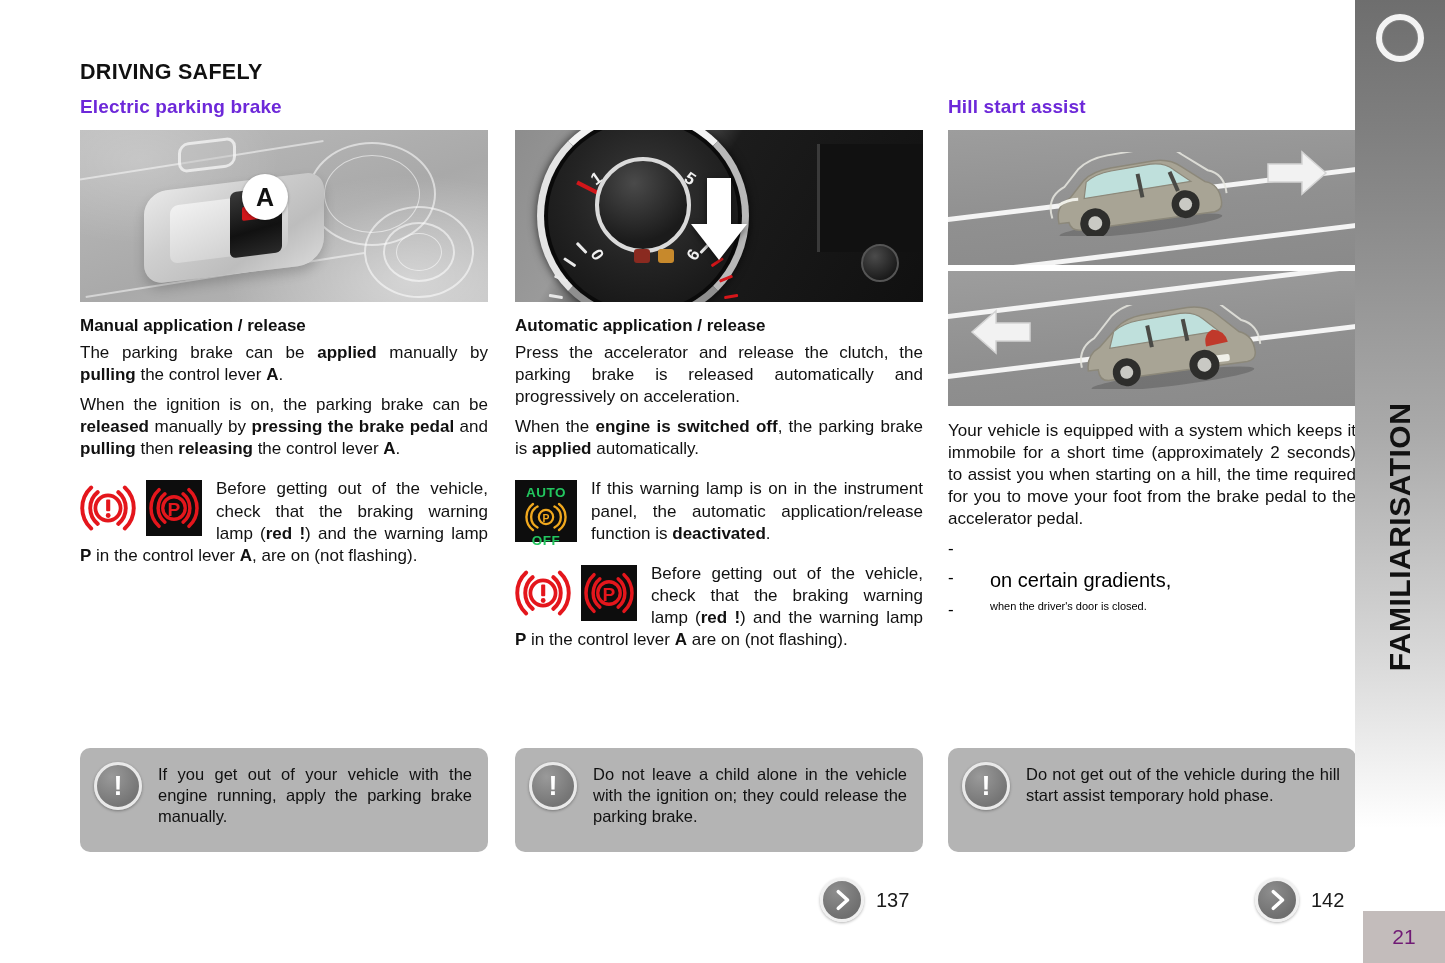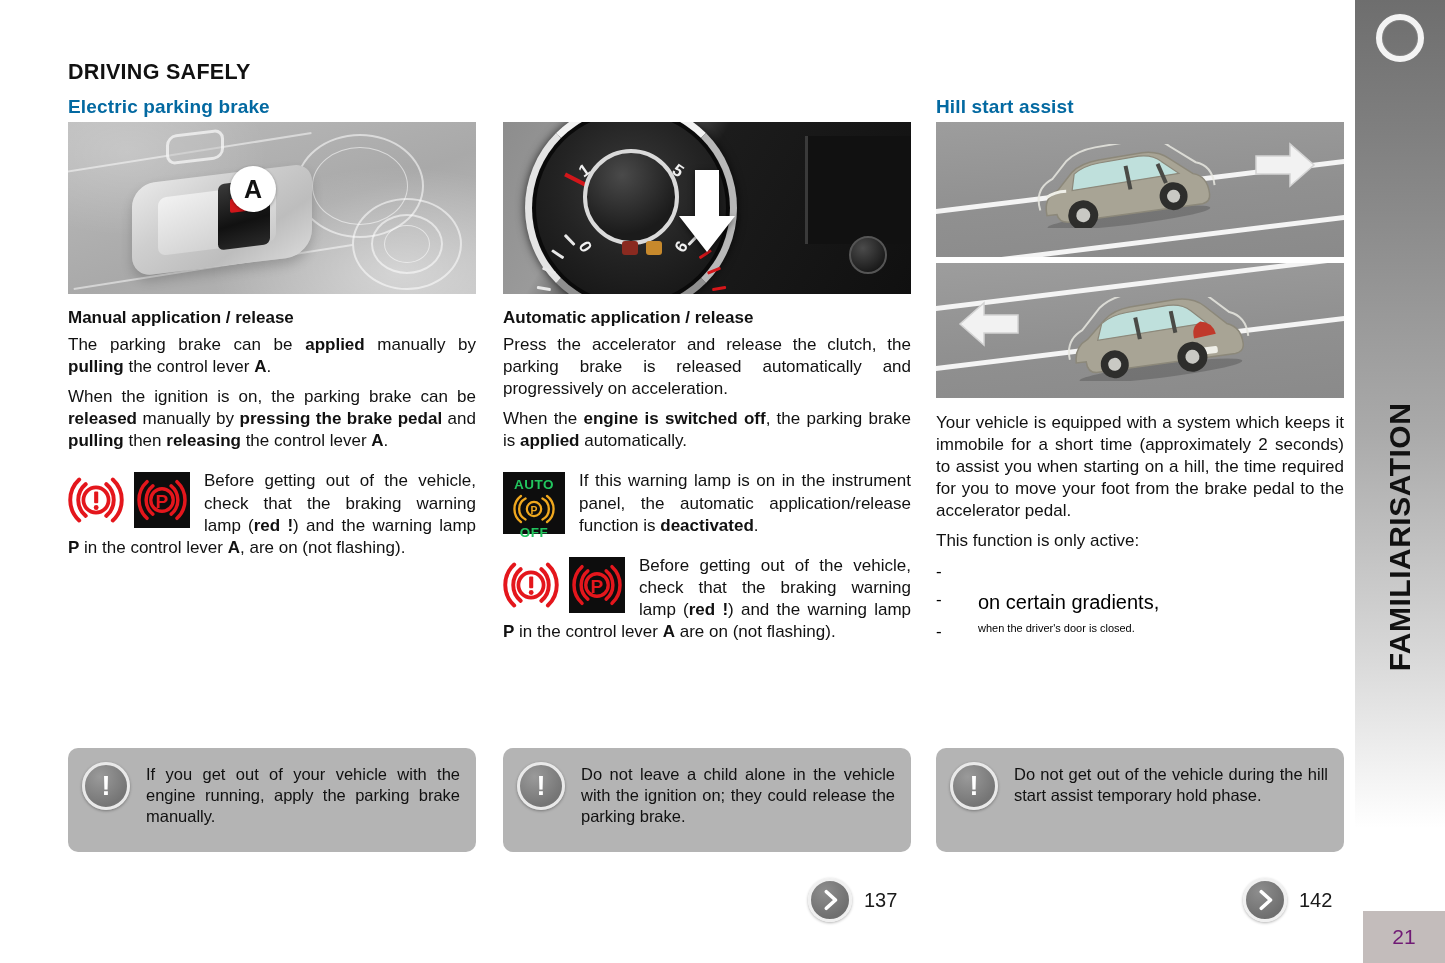--- a/index.html
+++ b/index.html
@@ -54,42 +54,42 @@
     justify-content: center;
   }
   .sidebar-pagenum {
     font-size: 21px;
     color: #701a75;
   }
 
   
   .content {
     position: absolute;
-    left: 0; top: 0;
+    left: 12px; top: 0;
     width: 1240px; height: 963px;
   }
   .title {
     position: absolute;
     left: 68px; top: 60px;
     font-size: 21.5px;
     font-weight: bold;
     letter-spacing: .3px;
     color: #111111;
   }
 
   .col { position: absolute; top: 96px; }
   .col-1 { left: 68px;  width: 408px; }
   .col-2 { left: 503px; width: 408px; }
   .col-3 { left: 936px; width: 408px; }
 
   .sec-head {
     font-size: 19px;
     font-weight: bold;
-    color: #0369a1;
-    margin-bottom: 4px;
+    color: #6d28d9;
+    margin-bottom: 12px;
     letter-spacing: .15px;
   }
 
   
   .fig { width: 408px; position: relative; overflow: hidden; }
   .fig-lever { height: 172px; background: #b3b3b3; }
   .fig-tacho { height: 172px; background: #111111; }
   .fig-hill  { height: 135px; background: #9c9c9c; }
   .fig-hill + .fig-hill { margin-top: 6px; }
 
@@ -592,21 +592,20 @@
             <path d="M4 52 q-2-20 16-28 l20-20 q12-9 30-10 l48-2 q18 0 28 11 l22 21 q16 6 16 26" fill="none" stroke="#e8e8e0" stroke-width="2" opacity=".85"></path>
           </g>
         </svg>
         <svg class="hill-arrow ha-b" viewBox="0 0 62 46">
           <path d="M60 14 H26 V2 L2 23 l24 21 V32 h34 z" fill="#f2f2f2" stroke="#d4d4d4" stroke-width="1.5"></path>
         </svg>
       </div>
 
       <div style="height:14px"></div>
       <p class="body">Your vehicle is equipped with a system which keeps it immobile for a short time (approximately 2 seconds) to assist you when starting on a hill, the time required for you to move your foot from the brake pedal to the accelerator pedal.</p>
-      <p class="body" style="text-align:left">This function is only active:</p>
 
       <div>
         <div style="display:flex;gap:0;margin-bottom:6px">
           <span style="width:42px;flex:0 0 42px;font-size:17px;line-height:1.3">-</span>
         </div>
         <div style="display:flex;gap:0;margin-bottom:6px">
           <span style="width:42px;flex:0 0 42px;font-size:17px;line-height:1.3">-</span>
           <span style="flex:1;font-size:20px;line-height:1.3">on certain gradients,</span>
         </div>
         <div style="display:flex;gap:0">

